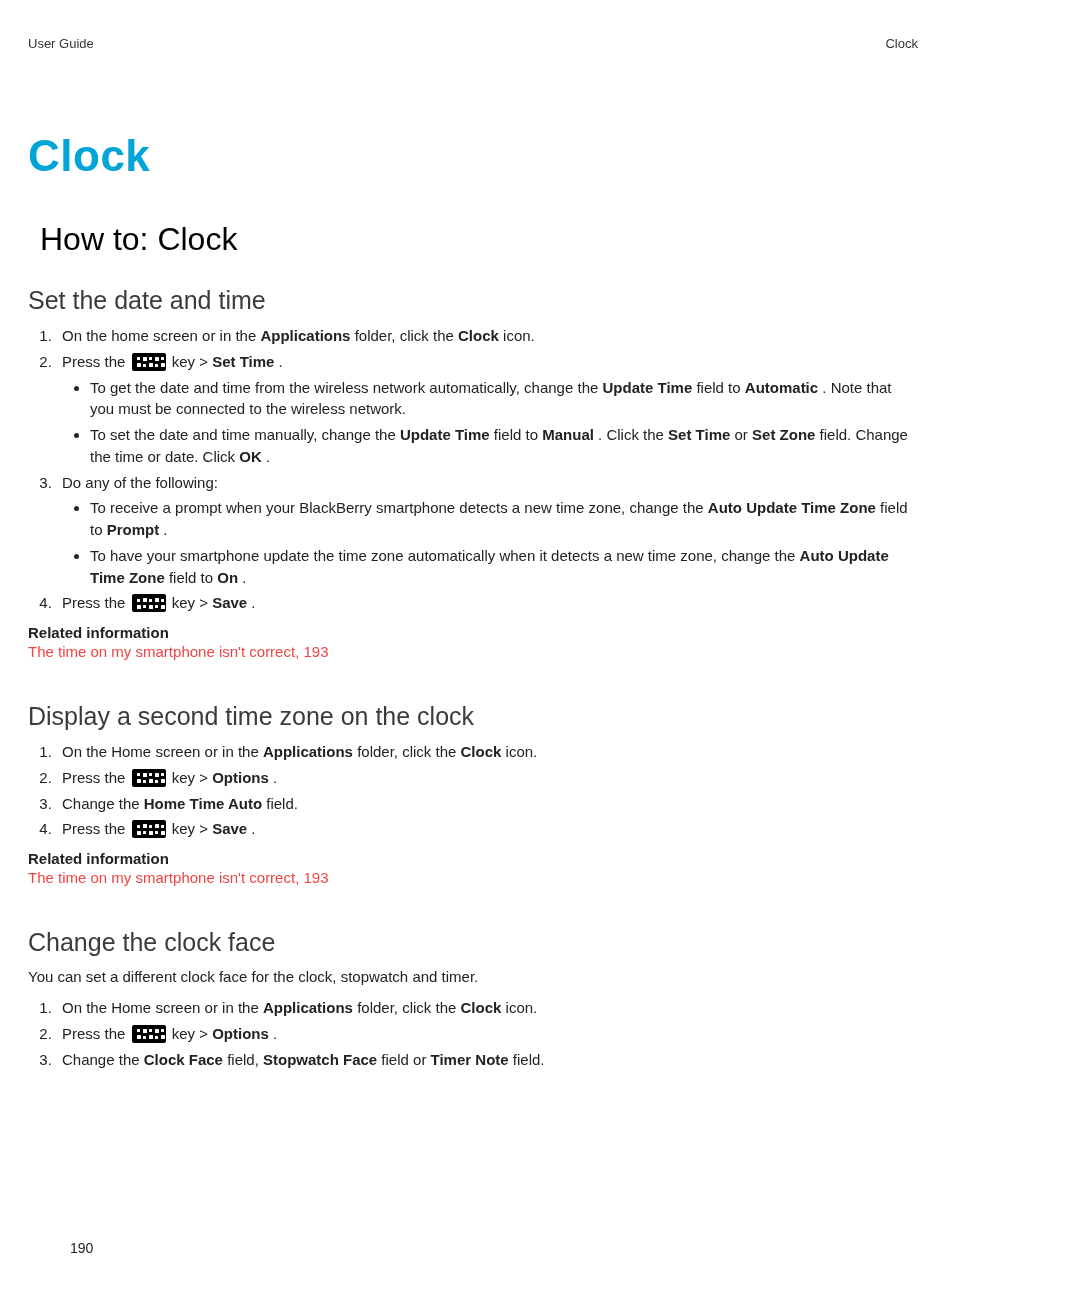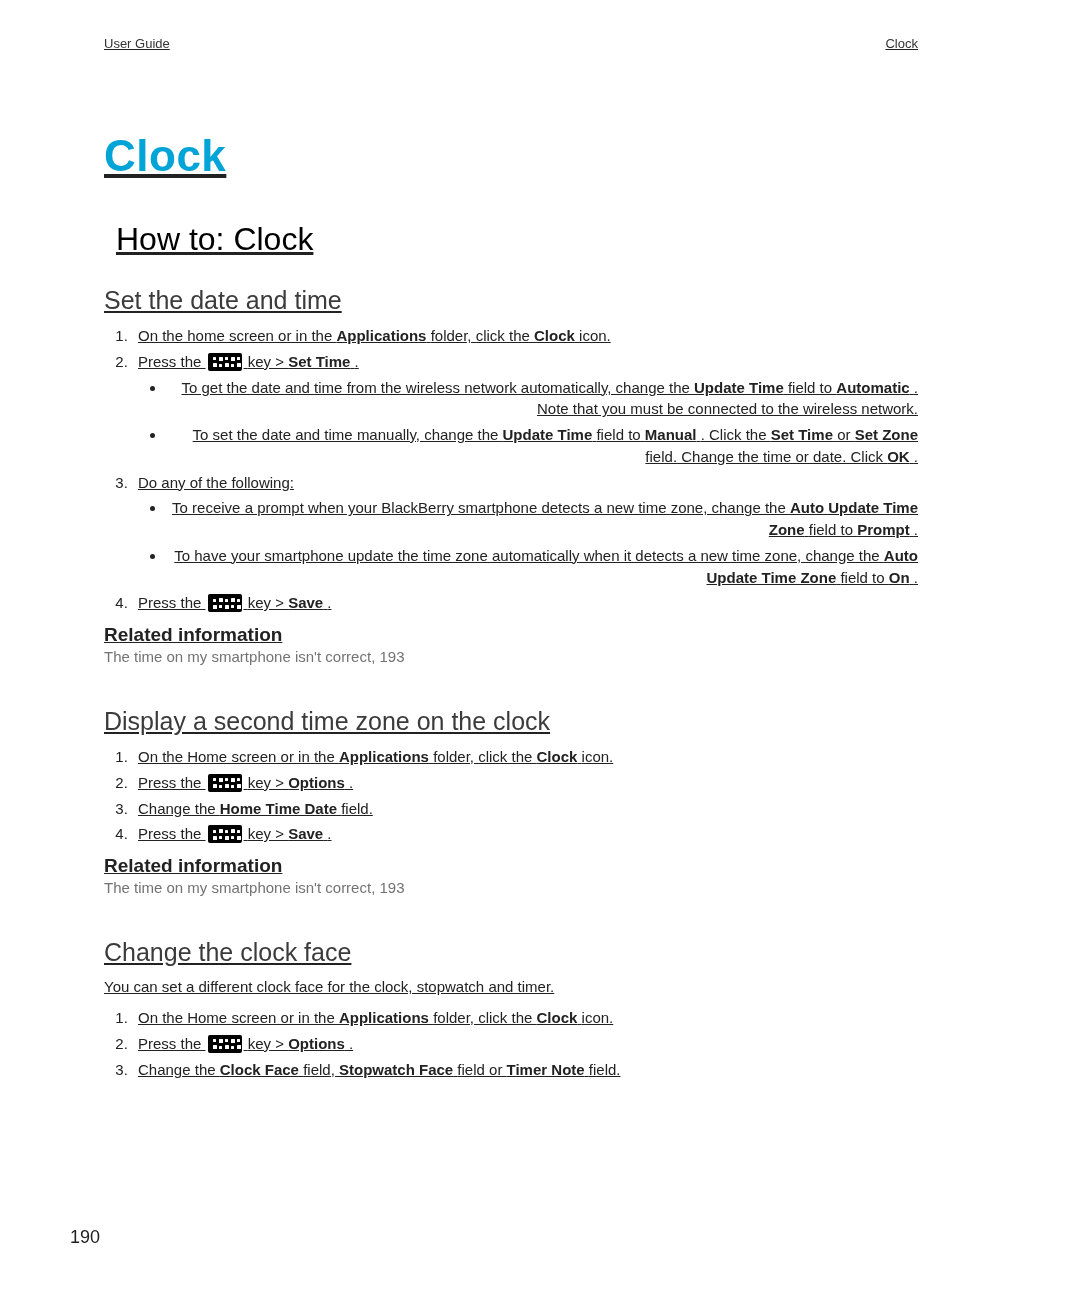--- a/index.html
+++ b/index.html
@@ -5,25 +5,24 @@
   body {
     margin: 0;
     padding: 0;
     background: #ffffff;
     font-family: "Segoe UI", Arial, Helvetica, sans-serif;
     color: #222;
   }
   .page {
     width: 988px;
     min-height: 1296px;
-    padding: 36px 70px 40px 104px;
+    padding: 36px 70px 40px 28px;
     box-sizing: border-box;
     position: relative;
     background: #fff;
-    text-decoration: underline;
   }
   .running-header {
     display: flex;
     justify-content: space-between;
     font-size: 13px;
     color: #333;
     margin-bottom: 80px;
   }
   h1.title {
     font-family: "Trebuchet MS", "Segoe UI", Arial, sans-serif;
@@ -60,34 +59,33 @@
     line-height: 1.45;
   }
   ol.steps > li {
     margin-bottom: 4px;
     padding-left: 6px;
   }
   ul.subbullets {
     list-style-type: disc;
     margin: 4px 0 4px 0;
     padding-left: 28px;
-    text-align: right;
   }
   ul.subbullets > li {
     margin-bottom: 4px;
   }
   .bold { font-weight: 700; }
   .related-heading {
     font-weight: 700;
-    font-size: 19px;
+    font-size: 15px;
     margin: 10px 0 2px 0;
     color: #222;
   }
   a.related-link {
-    color: #737373;
+    color: #ef4444;
     text-decoration: none;
     font-size: 15px;
     display: inline-block;
     margin-bottom: 14px;
   }
   .bb-key {
     display: inline-block;
     width: 34px;
     height: 18px;
     background: #000;
@@ -108,23 +106,23 @@
     width: 3px; height: 3px;
     background: #fff;
     border-radius: 0.5px;
     justify-self: center; align-self: center;
   }
   .bb-key .dots span.b {
     width: 4px; height: 4px;
   }
   .page-number {
     position: absolute;
-    bottom: 48px;
+    bottom: 40px;
     left: 70px;
-    font-size: 18px;
+    font-size: 14px;
     color: #222;
   }
   .text-run { display: inline; }
 </style>
 </head>
 <body>
 
 <div class="page">
 
   <div class="running-header">
@@ -250,21 +248,21 @@
             <span class="b"></span>
             <span></span>
             <span class="b"></span>
           </span></span>
       <span class="text-run"> key &gt; </span>
       <span class="text-run bold">Options</span>
       <span class="text-run">.</span>
     </li>
     <li>
       <span class="text-run">Change the </span>
-      <span class="text-run bold">Home Time Date</span>
+      <span class="text-run bold">Home Time Auto</span>
       <span class="text-run"> field.</span>
     </li>
     <li>
       <span class="text-run">Press the </span>
       <span class="bb-key"><span class="dots">
             <span></span>
             <span class="b"></span>
             <span></span>
             <span class="b"></span>
             <span></span>

